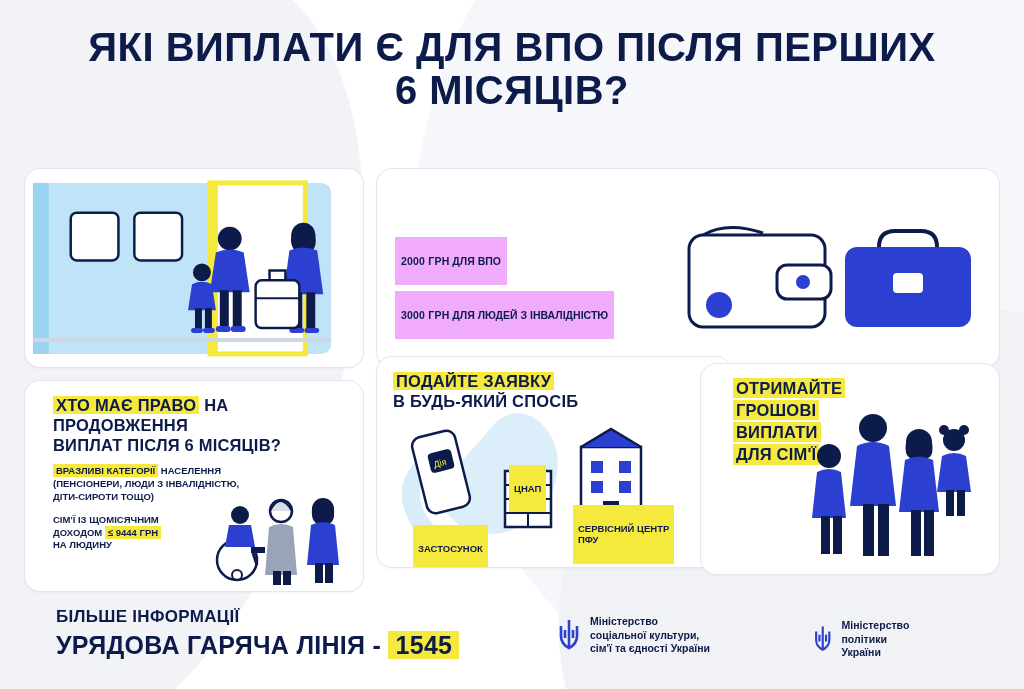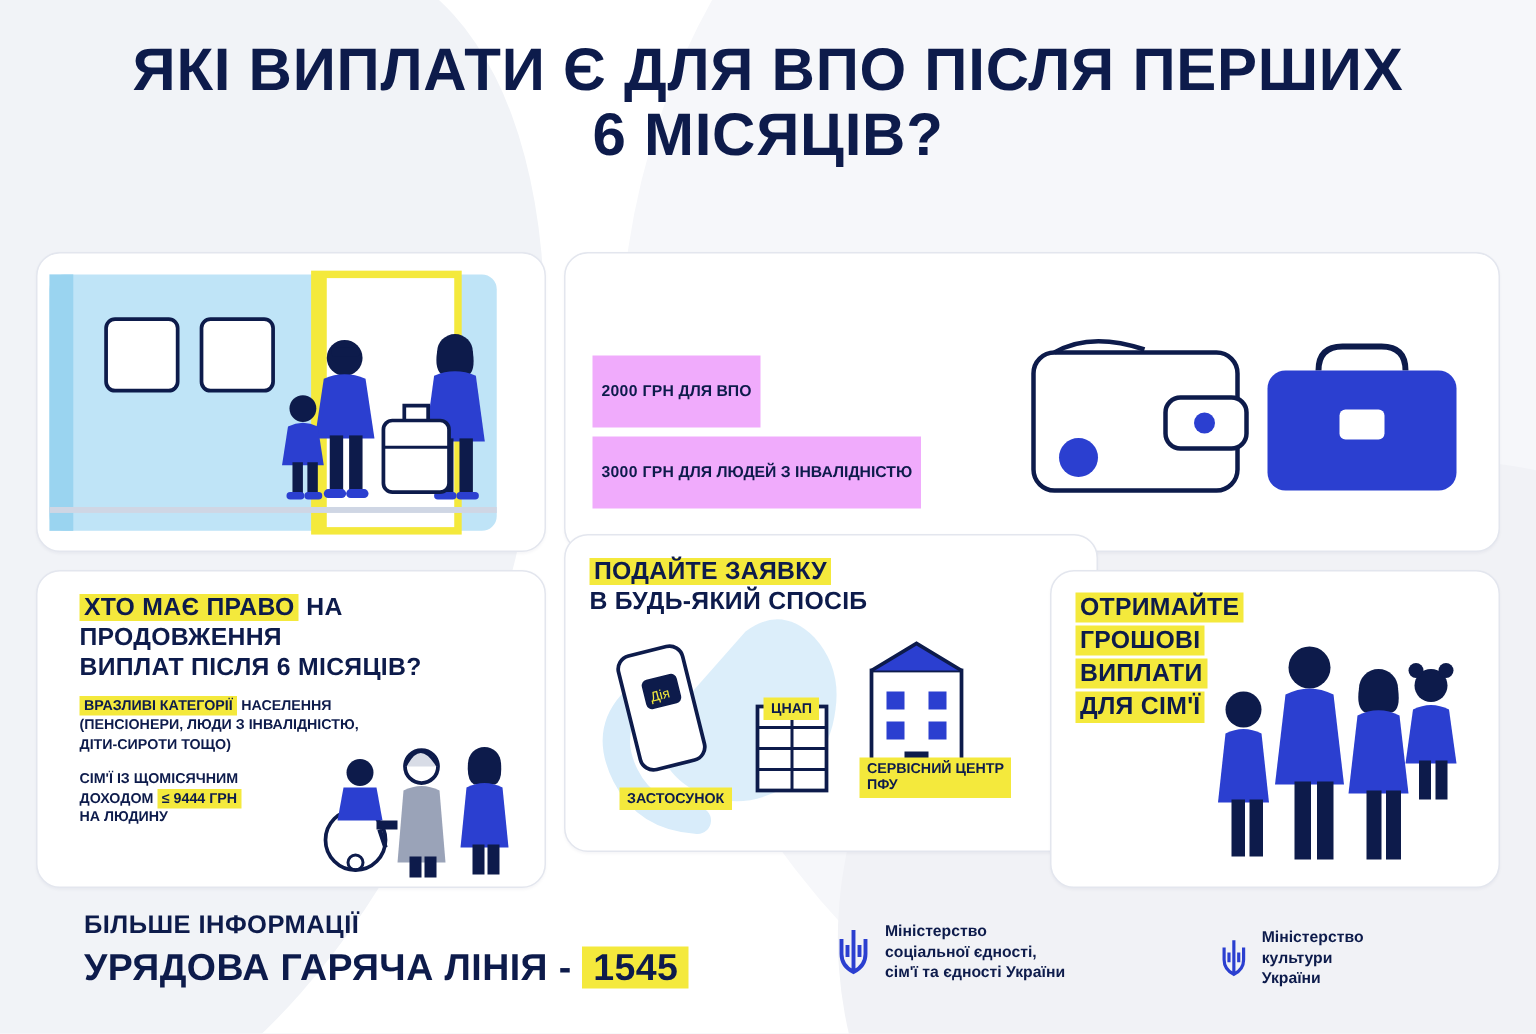--- a/index.html
+++ b/index.html
@@ -63,36 +63,36 @@
 
   
   #card-who{left:24px;top:380px;width:340px;height:212px;padding:14px 28px;}
   #card-who .body{margin-top:10px;max-width:200px;}
   .ylabel{background:#f4e93c;padding:1px 3px;}
 
   
   #card-apply{left:376px;top:356px;width:356px;height:212px;padding:14px 16px;}
 
   
-  #card-receive{left:700px;top:380px;width:300px;height:212px;padding:14px 16px;}
+  #card-receive{left:700px;top:363px;width:300px;height:212px;padding:14px 32px;}
   #card-receive .ttl span{display:inline-block;background:#f4e93c;padding:0 3px;margin-bottom:2px;}
 
   
   .footer{position:absolute;left:0;bottom:0;width:860px;height:92px;}
   .foot-left{position:absolute;left:56px;top:10px;}
   .foot-left .l1{font-size:17px;font-weight:bold;text-transform:uppercase;letter-spacing:.3px;}
   .foot-left .l2{font-size:25px;font-weight:bold;text-transform:uppercase;margin-top:4px;letter-spacing:.3px;}
   .foot-left .l2 .num{background:#f4e93c;padding:0 7px;}
   .logo{position:absolute;display:flex;align-items:center;gap:8px;}
   #logo-social{left:556px;top:18px;}
   #logo-culture{left:812px;top:22px;}
   .logo .txt{font-size:10.5px;line-height:1.3;font-weight:bold;}
   .tryzub{width:26px;height:34px;}
 
-  .pill{display:inline-block;background:#f4e93c;padding:2px 5px;font-size:9.5px;font-weight:bold;text-transform:uppercase;}
+  .pill{display:inline-block;background:#f4e93c;padding:18px 5px;font-size:9.5px;font-weight:bold;text-transform:uppercase;}
 </style>
 </head>
 <body>
 
 <div class="bg-swoosh sw1"></div>
 <div class="bg-swoosh sw2"></div>
 <div class="bg-swoosh sw3"></div>
 
 <div class="page">
 
@@ -323,29 +323,29 @@
         <span class="num">1545</span>
       </div>
     </div>
 
     <div class="logo" id="logo-social">
       <svg class="tryzub" viewBox="0 0 26 34">
         <path d="M13 2 L13 30 M5 8 L5 18 Q5 26 13 30 Q21 26 21 18 L21 8 M9 12 L9 20 M17 12 L17 20" stroke="#2b3fd0" stroke-width="2.6" fill="none"></path>
       </svg>
       <div class="txt">
         <div>Міністерство</div>
-        <div>соціальної єдності,</div>
+        <div>соціальної культури,</div>
         <div>сім'ї та єдності України</div>
       </div>
     </div>
 
     <div class="logo" id="logo-culture">
       <svg class="tryzub" viewBox="0 0 26 34">
         <path d="M13 2 L13 30 M5 8 L5 18 Q5 26 13 30 Q21 26 21 18 L21 8 M9 12 L9 20 M17 12 L17 20" stroke="#2b3fd0" stroke-width="2.6" fill="none"></path>
       </svg>
       <div class="txt">
         <div>Міністерство</div>
-        <div>культури України</div>
+        <div>політики України</div>
       </div>
     </div>
   </div>
 
 </div>
 
 </body></html>

